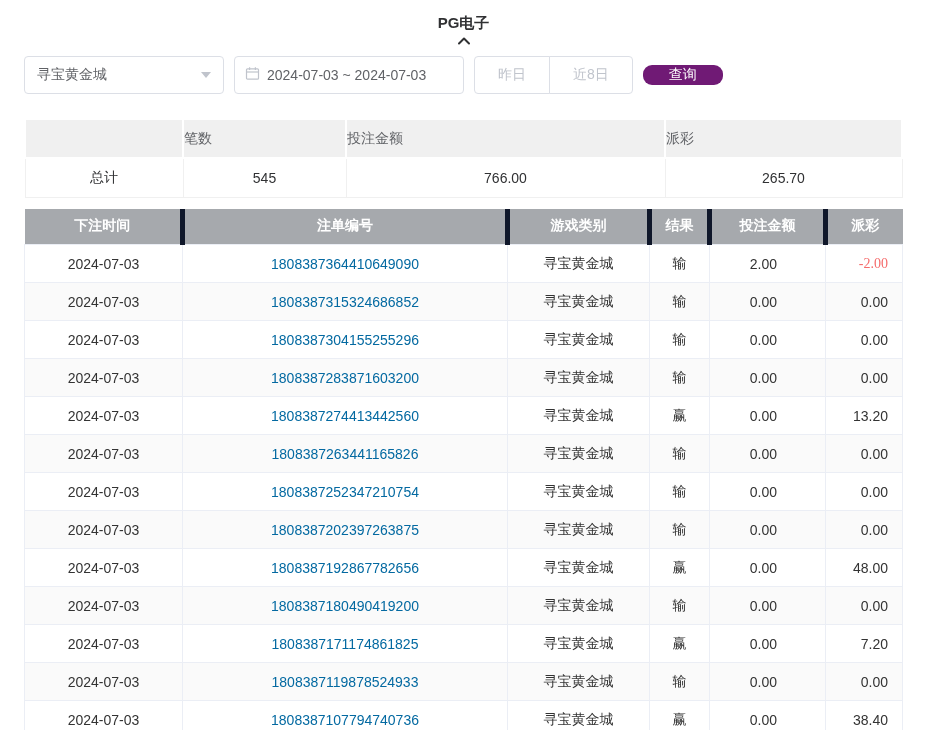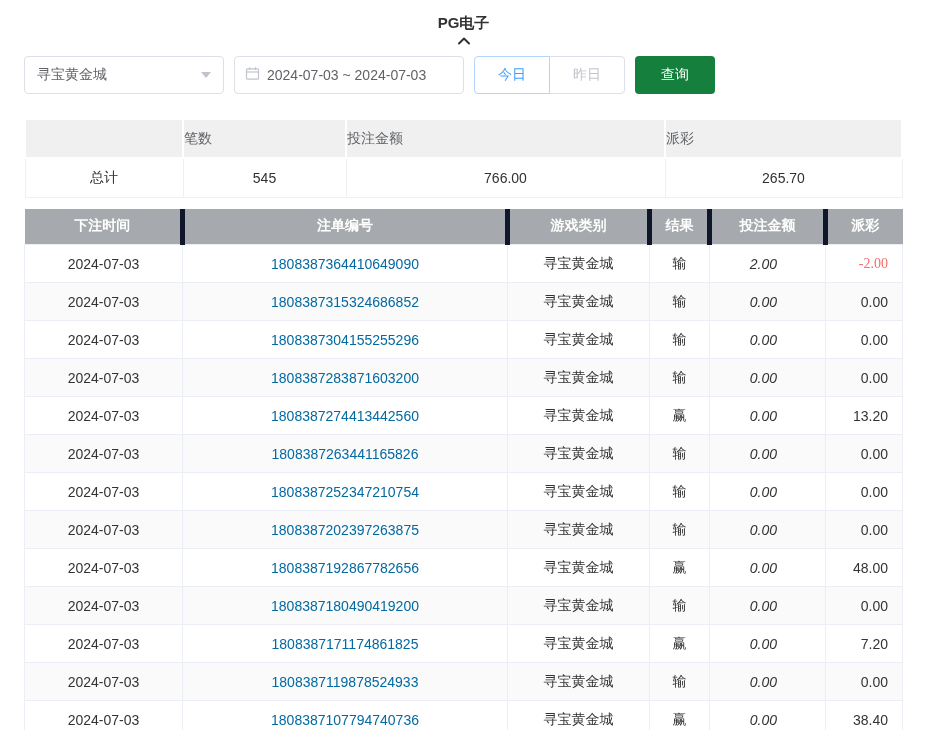--- a/index.html
+++ b/index.html
@@ -22,41 +22,41 @@
   .date-input { width: 230px; height: 38px; border: 1px solid #dcdfe6; border-radius: 4px;
     display: flex; align-items: center; gap: 7px; padding: 0 10px; margin-left: 10px;
     color: #606266; font-size: 14px; cursor: pointer; background: #fff; }
   .quick-group { display: flex; margin-left: 10px; }
   .qbtn { height: 38px; padding: 0 23px; background: #fff; border: 1px solid #dcdfe6;
     font-size: 14px; color: #c0c4cc; margin-left: -1px; cursor: pointer;
     font-family: "Liberation Sans", sans-serif; }
   .qbtn:first-child { border-radius: 4px 0 0 4px; margin-left: 0; }
   .qbtn:last-child { border-radius: 0 4px 4px 0; }
   .qbtn.active { color: #409eff; border-color: #b3d4fc; position: relative; z-index: 1; }
-  .search-btn { margin-left: 10px; width: 80px; height: 38px; background: #15803d; border: none;
-    border-radius: 4px; color: #fff; font-size: 14px; cursor: pointer;
+  .search-btn { margin-left: 10px; width: 80px; height: 20px; background: #701a75; border: none;
+    border-radius: 9px; color: #fff; font-size: 14px; cursor: pointer;
     font-family: "Liberation Sans", sans-serif; }
 
   
   table { width: 100%; border-collapse: collapse; font-size: 14px; table-layout: fixed; }
   .summary { margin-top: 24px; }
   .summary th { background: #f0f0f0; border: 2px solid #fff; font-weight: 400;
     color: #606266; height: 39px; text-align: left; }
   .summary td { border: 1px solid #f0f0f0; height: 39px; text-align: center; color: #303133; }
 
   
   .bet-table { margin-top: 11px; }
   .bet-table thead th { background: #a6a9ad; color: #fff; font-weight: 700; font-size: 14px;
     height: 36px; text-align: center; border-right: 5px solid #0f172a; }
   .bet-table thead th:last-child { border-right: none; }
   .bet-table tbody td { height: 38px; border: 1px solid #ebeef5; color: #333;
     text-align: center; }
   .bet-table tbody tr:nth-child(even) { background: #fafafa; }
   .bet-table tbody td.col-1 { color: #0369a1; }
-  .bet-table tbody td.col-4 { text-align: right; padding-right: 48px; font-style: italic; }
+  .bet-table tbody td.col-4 { text-align: right; padding-right: 48px; }
   .bet-table tbody td.col-5 { text-align: right; padding-right: 14px; }
   .bet-table tbody td.negative { color: #f56c6c; font-family: Liberation Serif, serif; }
 </style>
 </head>
 <body>
 
 <div class="page">
 
   <div class="titlebar">
     <div class="title">PG电子</div>
@@ -81,22 +81,22 @@
           <rect x="1.5" y="2.8" width="12" height="10.4" rx="1" fill="none" stroke="#c0c4cc" stroke-width="1.2"></rect>
           <line x1="1.5" y1="6" x2="13.5" y2="6" stroke="#c0c4cc" stroke-width="1.2"></line>
           <line x1="4.6" y1="1.2" x2="4.6" y2="4" stroke="#c0c4cc" stroke-width="1.2"></line>
           <line x1="10.4" y1="1.2" x2="10.4" y2="4" stroke="#c0c4cc" stroke-width="1.2"></line>
         </svg>
       </span>
       <span>2024-07-03 ~ 2024-07-03</span>
     </div>
 
     <div class="quick-group">
-        <button class="qbtn active">今日</button>
         <button class="qbtn">昨日</button>
+        <button class="qbtn">近8日</button>
       </div>
 
     <button class="search-btn">查询</button>
   </div>
 
   <table class="summary">
     <colgroup>
         <col style="width:158px">
         <col style="width:163px">
         <col style="width:319px">

